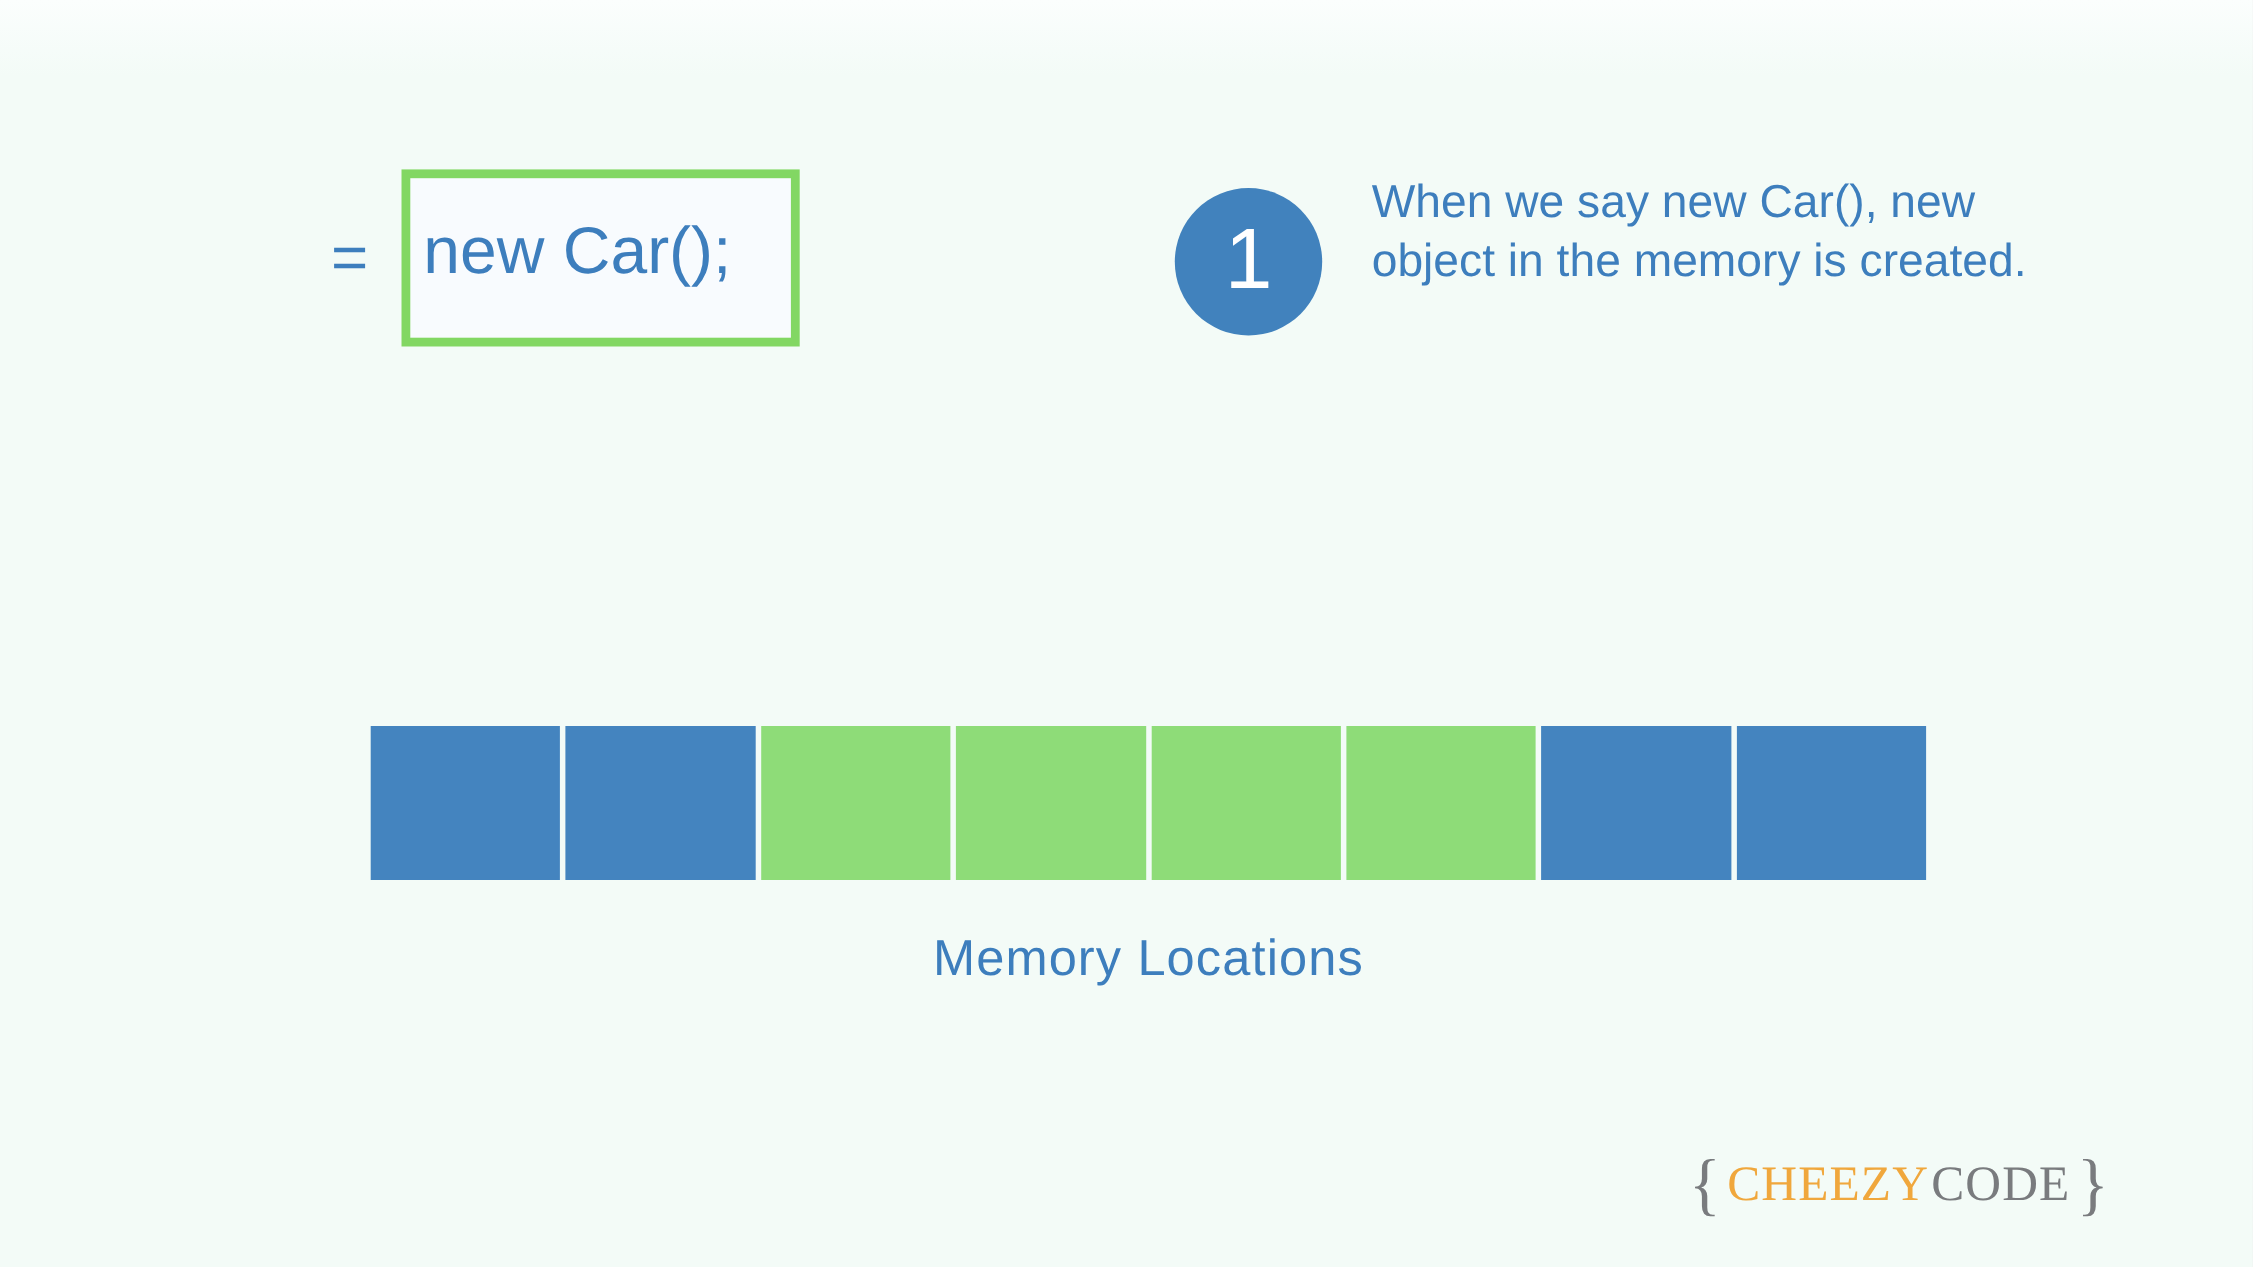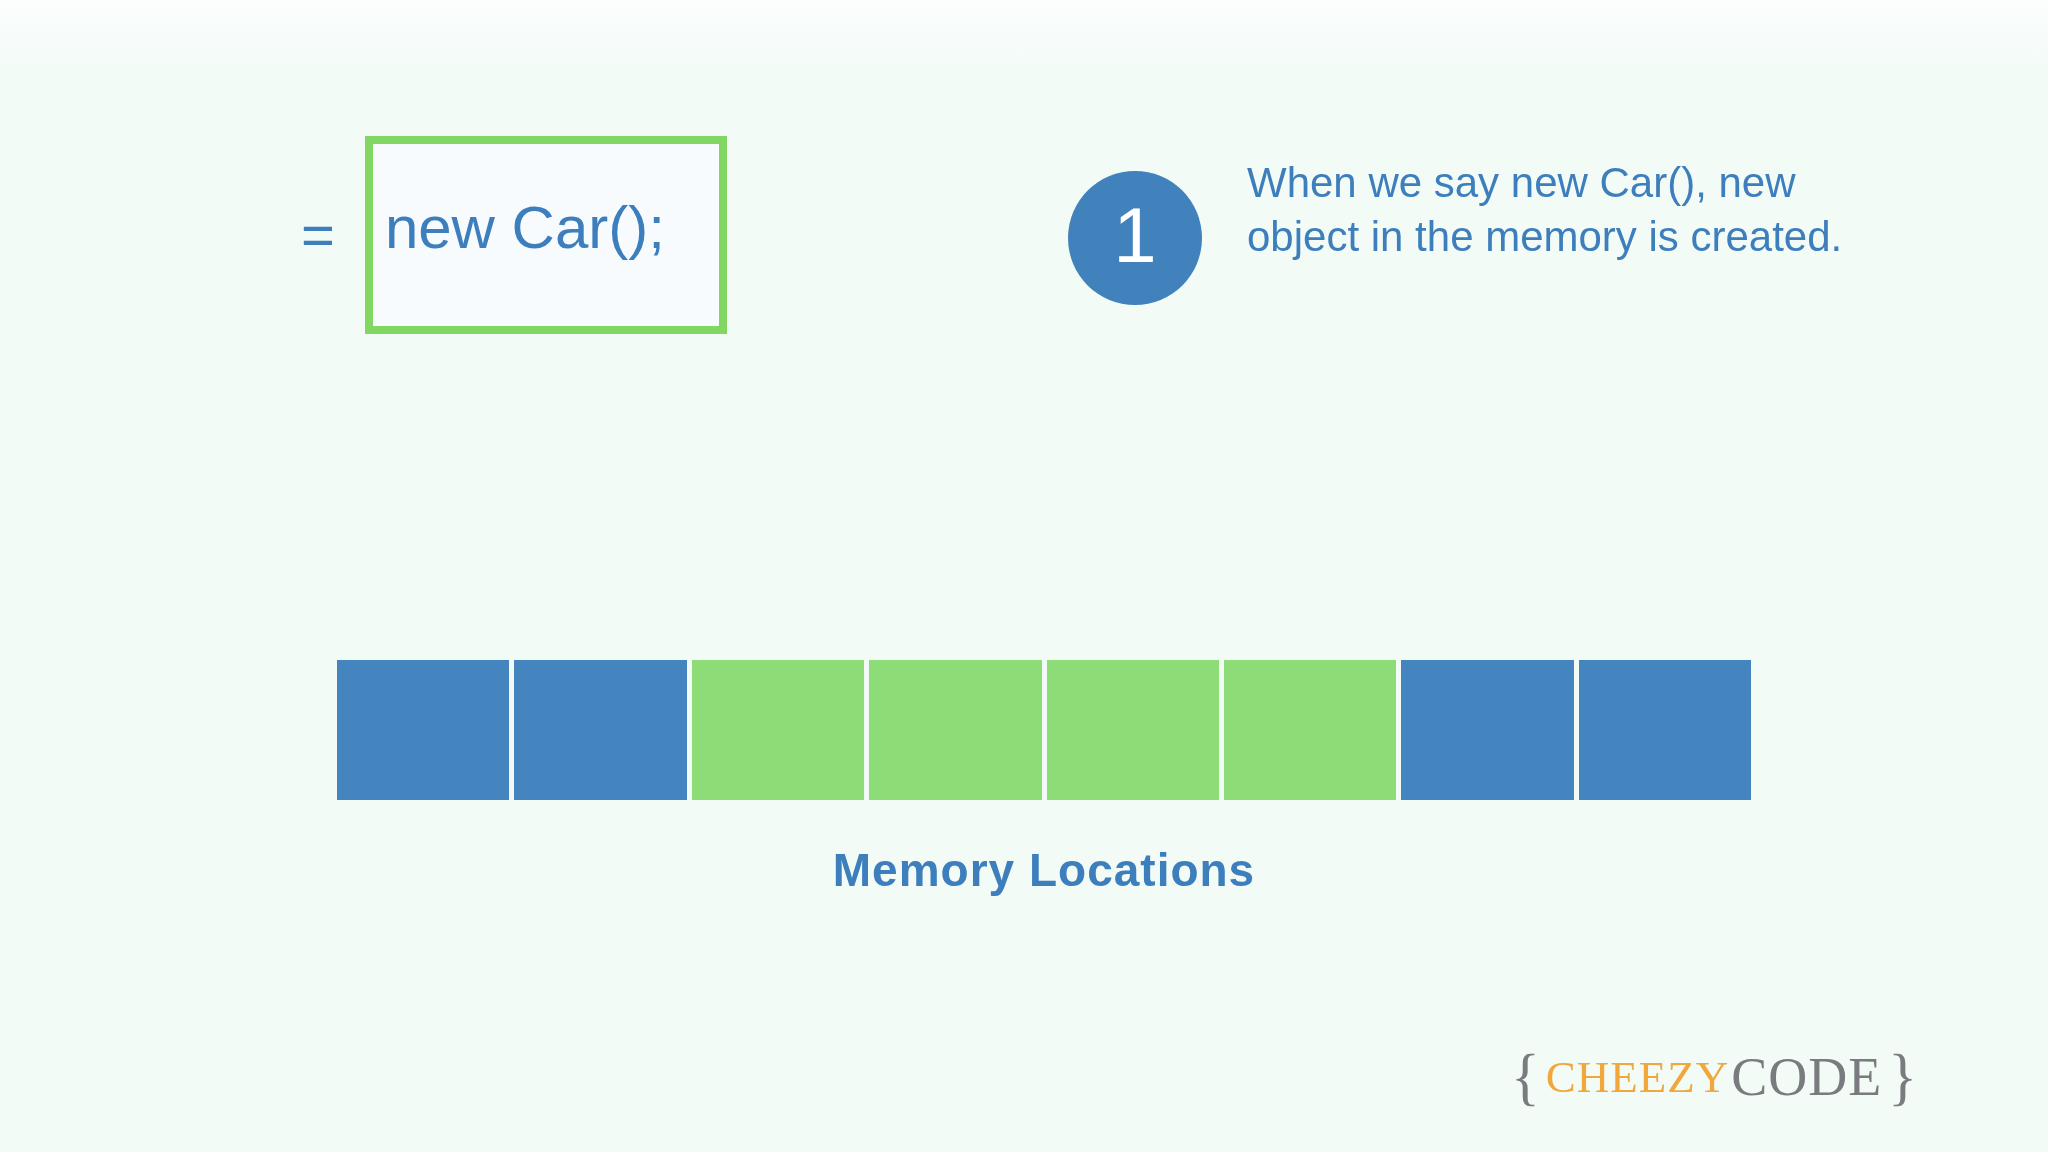--- a/index.html
+++ b/index.html
@@ -43,21 +43,21 @@
   }
   .equals-sign{
     font-size:58px;
     font-weight:300;
     color:var(--text-blue);
     margin:0 30px 0 28px;
   }
   .code-box{
     box-sizing:border-box;
     width:362px;
-    height:198px;
+    height:161px;
     border:8px solid var(--box-green);
     background:#f8fbfe;
     display:flex;
     align-items:center;
     padding-left:12px;
     padding-bottom:14px;
   }
   .code-text{
     font-size:60px;
     font-weight:300;
@@ -111,21 +111,21 @@
   .memory-cell[data-color="green"]{background:var(--cell-green);}
 
   .memory-label{
     position:absolute;
     left:337px;
     top:843px;
     width:1414px;
     text-align:center;
     color:var(--text-blue);
     font-size:46px;
-    font-weight:700;
+    font-weight:400;
     letter-spacing:1px;
   }
 
   
   .logo{
     position:absolute;
     right:131px;
     top:1046px;
     display:flex;
     align-items:center;
@@ -139,21 +139,21 @@
     transform:scaleY(1.05);
   }
   .logo .brand-primary{
     color:var(--logo-orange);
     font-size:45px;
     letter-spacing:1px;
     padding:0 2px 0 6px;
   }
   .logo .brand-secondary{
     color:var(--logo-gray);
-    font-size:54px;
+    font-size:45px;
     letter-spacing:1px;
     padding-right:6px;
     font-family:Liberation Serif, serif;
   }
 </style>
 </head>
 <body>
 
 <div class="stage">
 

